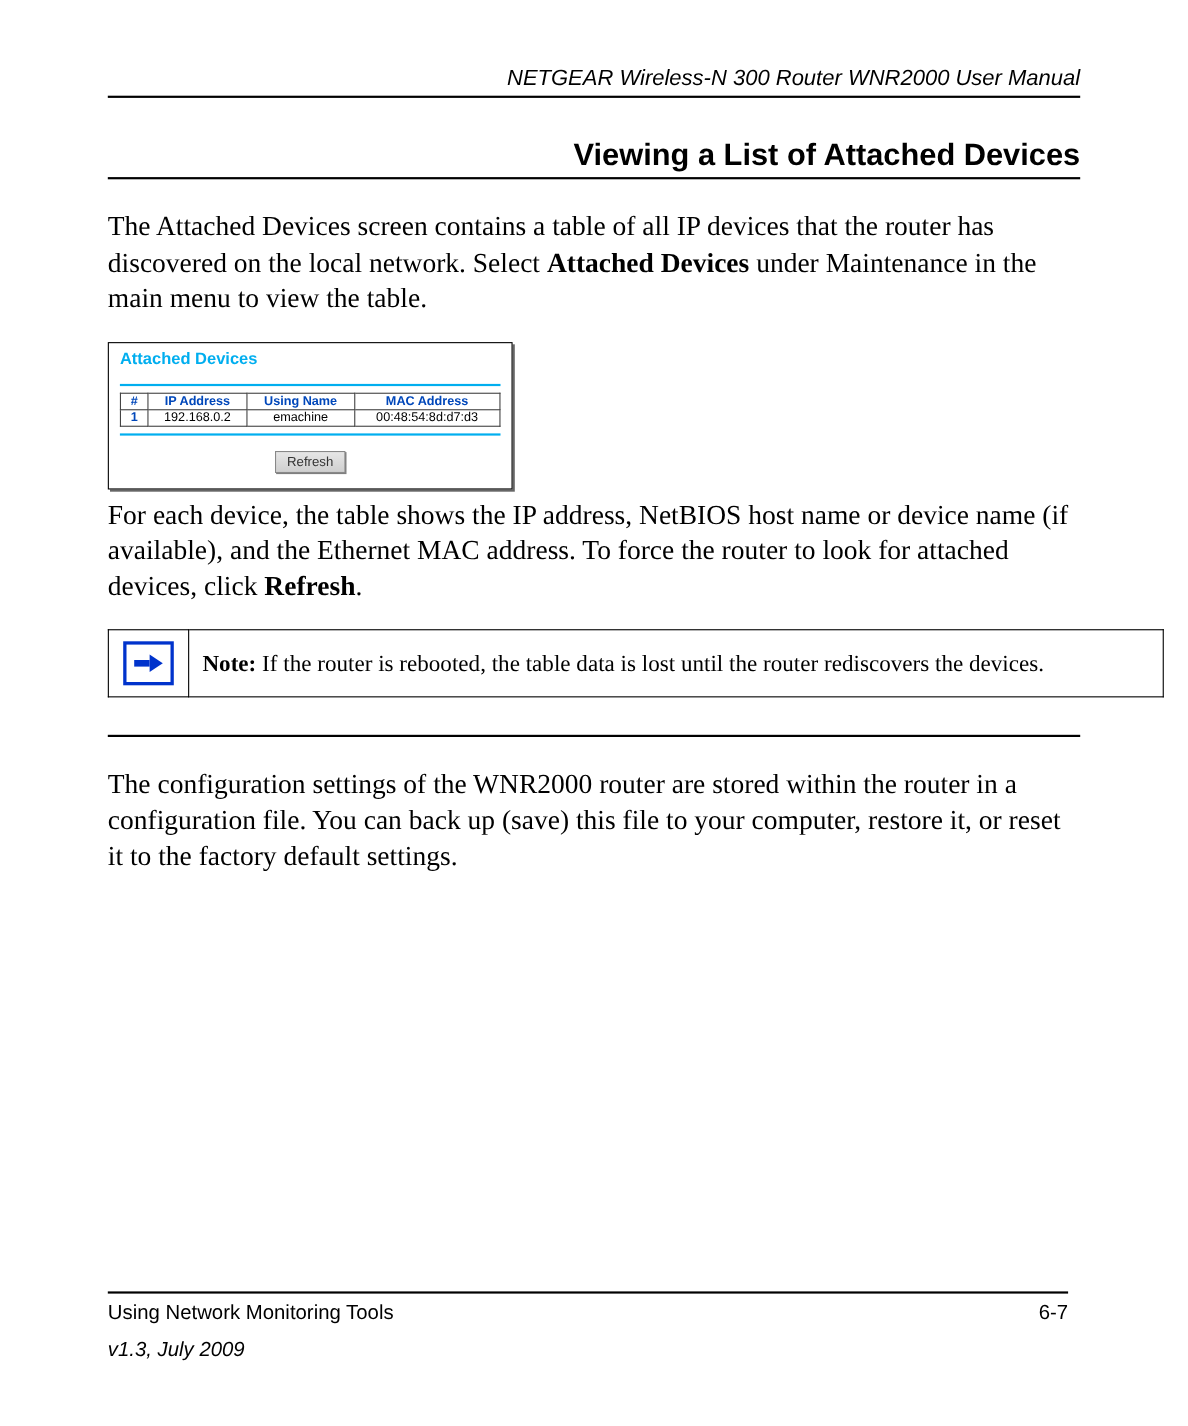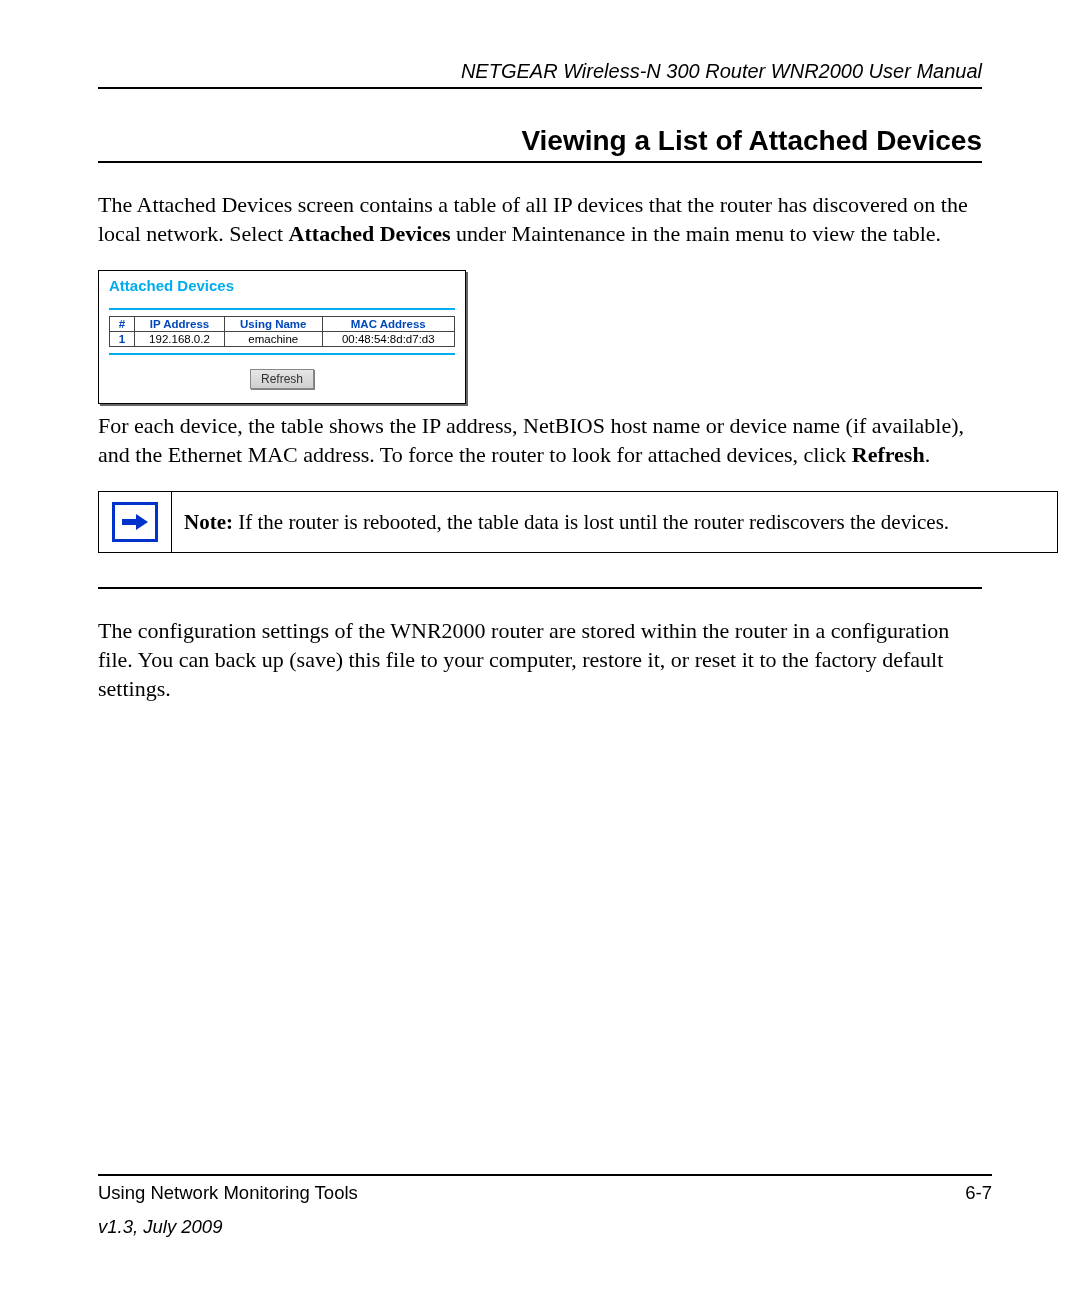--- a/index.html
+++ b/index.html
@@ -37,21 +37,21 @@
     font-size: 28px;
     margin: 0 0 4px 0;
     text-align: right;
   }
   .rule-under-heading {
     border: none;
     border-top: 2px solid #000;
     margin: 0 0 28px 0;
   }
   p.body {
-    font-size: 22px;
+    font-size: 25px;
     line-height: 1.3;
     margin: 0 0 22px 0;
   }
   .bold { font-weight: bold; }
   .figure-caption {
     font-family: Arial, Helvetica, sans-serif;
     font-weight: bold;
     font-size: 18px;
     margin: 6px 0 30px 0;
   }
@@ -143,21 +143,21 @@
   td.note-text-cell {
     padding: 10px 12px;
     font-size: 21px;
     line-height: 1.25;
   }
 
   
   .footer {
     position: absolute;
     left: 98px;
-    right: 88px;
+    right: 109px;
     bottom: 58px;
     margin-top: 39px;
   }
   .footer .rule {
     border: none;
     border-top: 2px solid #000;
     margin: 0 0 6px 0;
   }
   .footer-row {
     display: flex;

